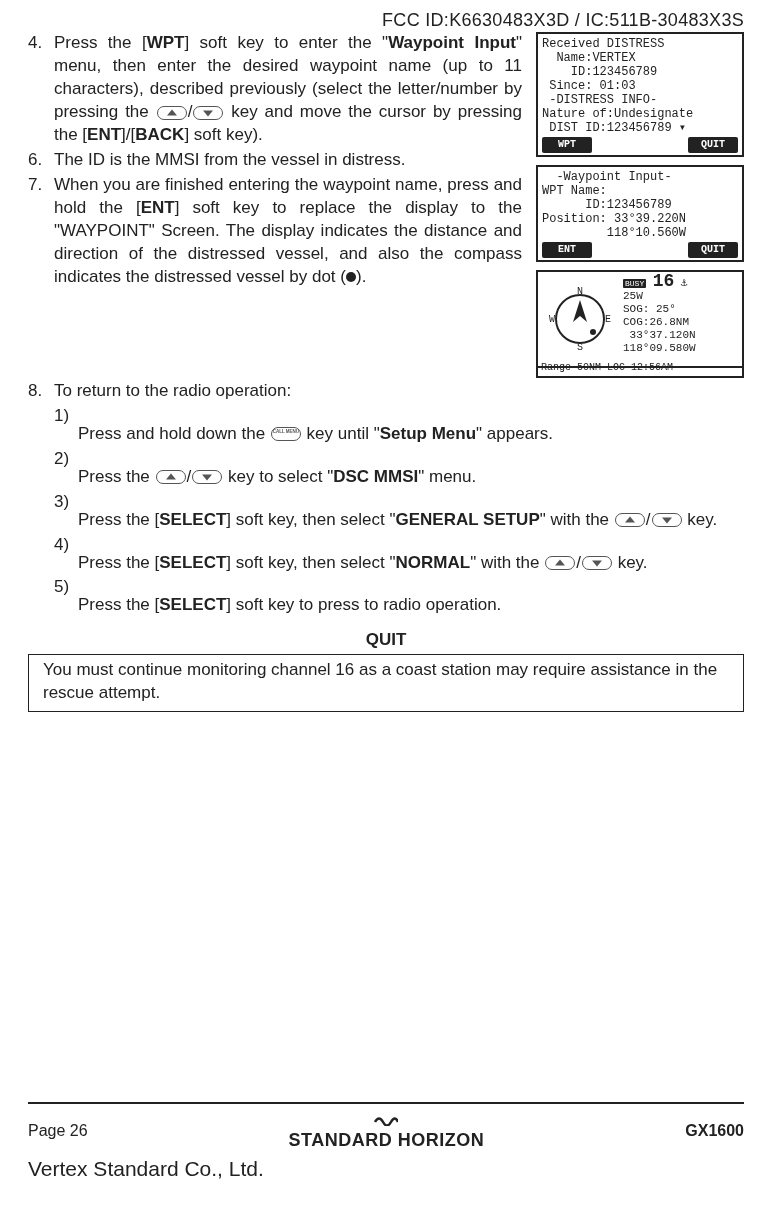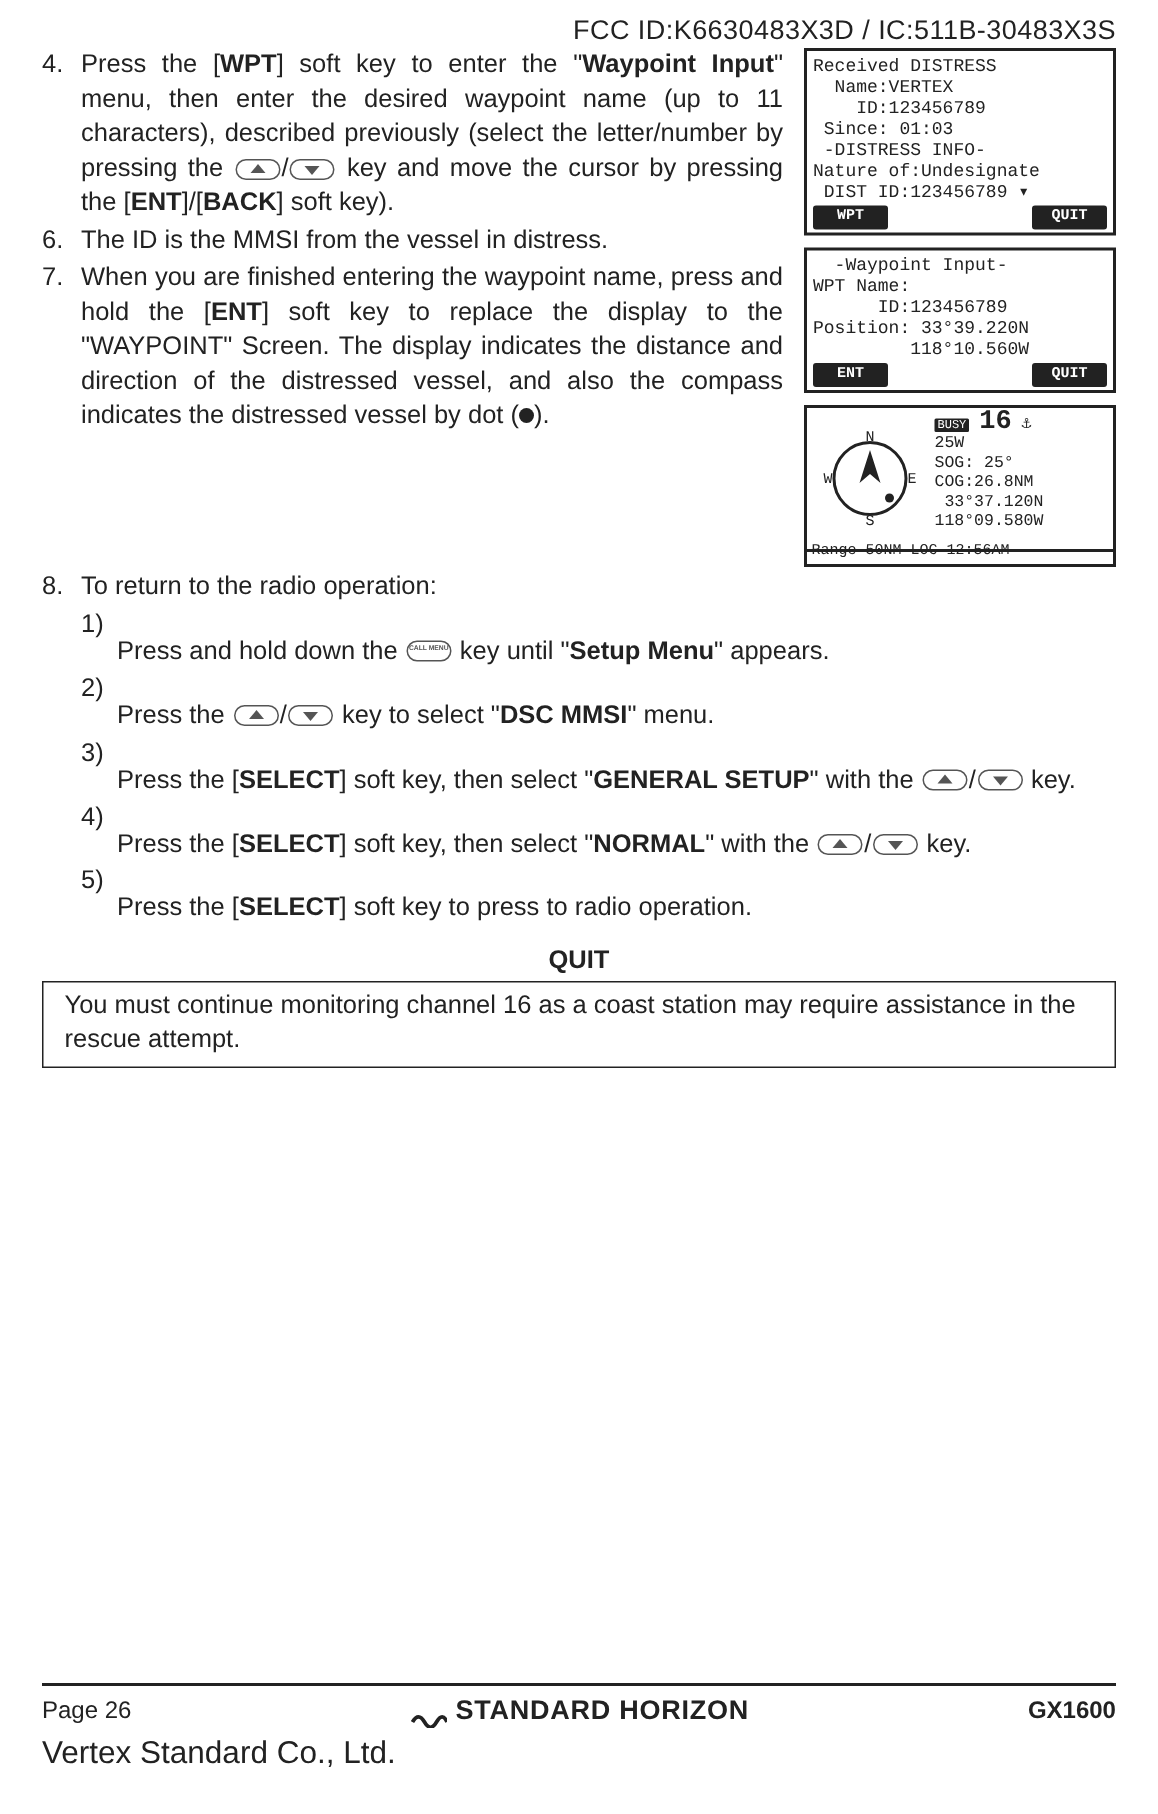--- a/index.html
+++ b/index.html
@@ -175,21 +175,21 @@
   .footer .row {
     display:flex; align-items:center;
     justify-content:space-between;
     font-size:16px;
   }
   .footer .brand {
     font-family: Arial, sans-serif;
     font-weight:bold;
     font-size:18px;
     letter-spacing:0.5px;
-    display:flex; align-items:center; gap:6px;
+    display:flex; align-items:center; gap:6px;flex-direction:column;
   }
   .footer .brand .wave {
     display:inline-block; width:24px; height:14px;
   }
   .vertex {
     text-align:left;
     font-size:21px;
     margin-top:2px;
   }
 </style>

